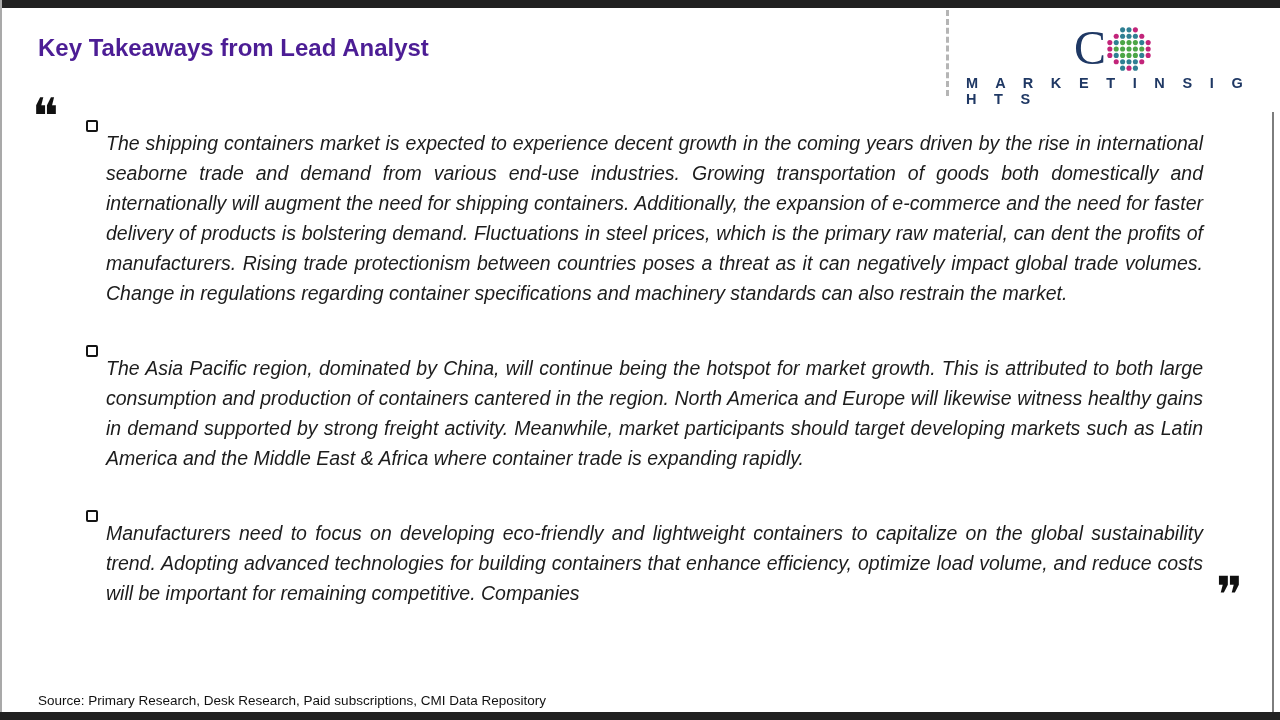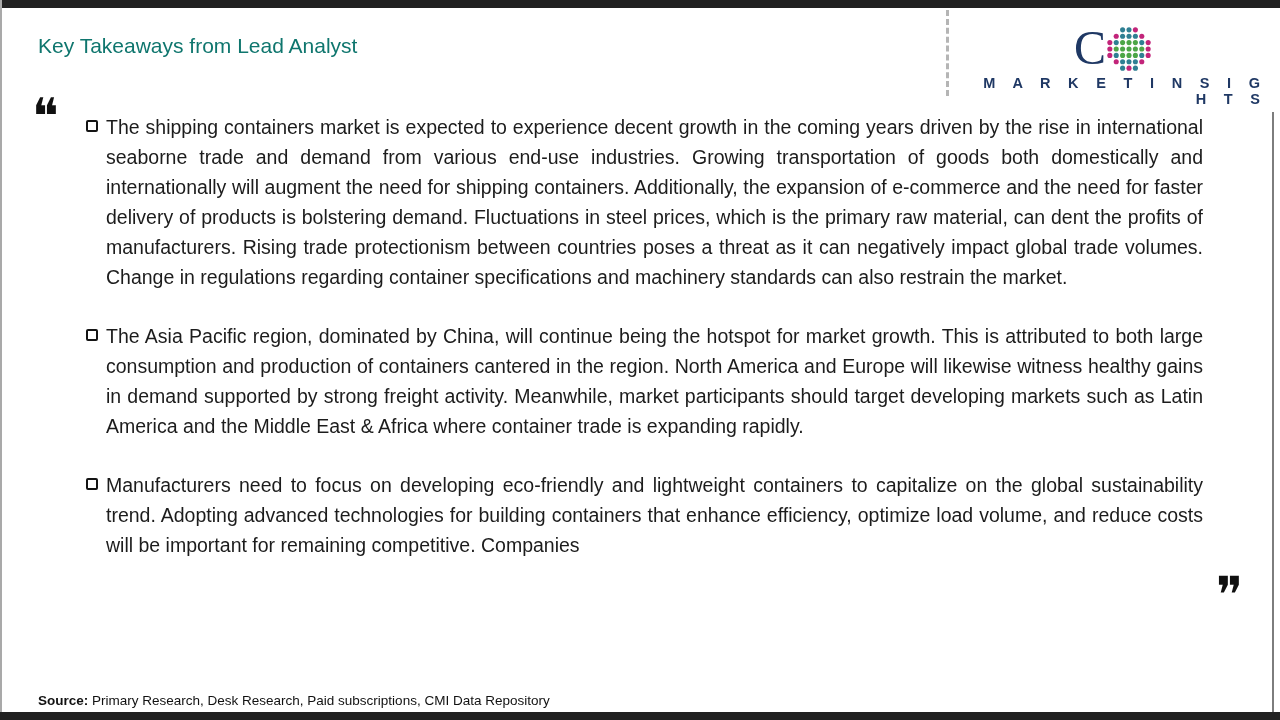--- a/index.html
+++ b/index.html
@@ -11,61 +11,62 @@
     position:relative;width:1280px;height:720px;background:#ffffff;
     font-family:"Liberation Sans",sans-serif;overflow:hidden;
   }
   .bar-top{position:absolute;top:0;left:0;right:0;height:8px;background:#212121;}
   .bar-bottom{position:absolute;bottom:0;left:0;right:0;height:8px;background:#212121;}
   .edge-left{position:absolute;left:0;top:0;bottom:0;width:2px;background:#a9a9a9;}
   .edge-right{position:absolute;right:6px;top:112px;bottom:8px;width:2px;background:#7d7d7d;}
 
   .title{
     position:absolute;left:38px;top:34px;
-    font-size:21px;font-weight:normal;color:#0f766e;
+    font-size:24px;font-weight:bold;color:#4c1d95;
   }
 
   .dashed-sep{
     position:absolute;left:946px;top:10px;height:86px;width:0;
     border-left:3px dashed #b5b5b5;
   }
 
   .logo{position:absolute;right:20px;top:24px;width:294px;color:var(--navy);}
   .logo-word{
     font-family:"Liberation Serif",serif;font-size:48px;line-height:1;
     display:flex;align-items:center;justify-content:center;
   }
   .logo-word .seg{display:inline-block;}
   .logo-globe{width:44px;height:44px;margin:0 1px;transform:translateY(1px);}
   .logo-sub{
     font-size:14.5px;letter-spacing:6.8px;margin-right:-6.8px;margin-top:3px;
-    text-align:right;color:var(--navy);font-weight:bold;
+    text-align:left;color:var(--navy);font-weight:bold;
   }
   .d-g{fill:var(--green);} .d-t{fill:var(--teal);} .d-m{fill:var(--mag);}
 
   .quote{
     position:absolute;font-family:"DejaVu Sans",sans-serif;
     font-size:50px;line-height:1;color:#101010;
   }
   .quote-open{left:32px;top:92px;}
   .quote-close{left:1216px;top:570px;}
 
   .body{position:absolute;left:86px;top:112px;width:1117px;}
   .bullet-row{display:flex;margin-bottom:29px;}
   .checkbox{
     flex:0 0 auto;width:12px;height:12px;border:2px solid #141414;
     border-radius:2px;margin:8px 8px 0 0;background:#fff;
   }
   .bullet-text{
-    font-size:19.5px;line-height:30px;color:#1c1c1c;
+    font-style:italic;font-size:19.5px;line-height:30px;color:#1c1c1c;
     text-align:justify;
+    margin-top:16px;
   }
 
   .source{position:absolute;left:38px;bottom:12px;font-size:13.5px;color:#111;}
-  .source b{font-weight:bold;}
+  .source b{font-weight:normal;}
 </style>
 </head>
 <body>
 
 <div class="slide">
   <div class="bar-top"></div>
   <div class="edge-left"></div>
   <div class="edge-right"></div>
 
   <h1 class="title">Key Takeaways from Lead Analyst</h1>

